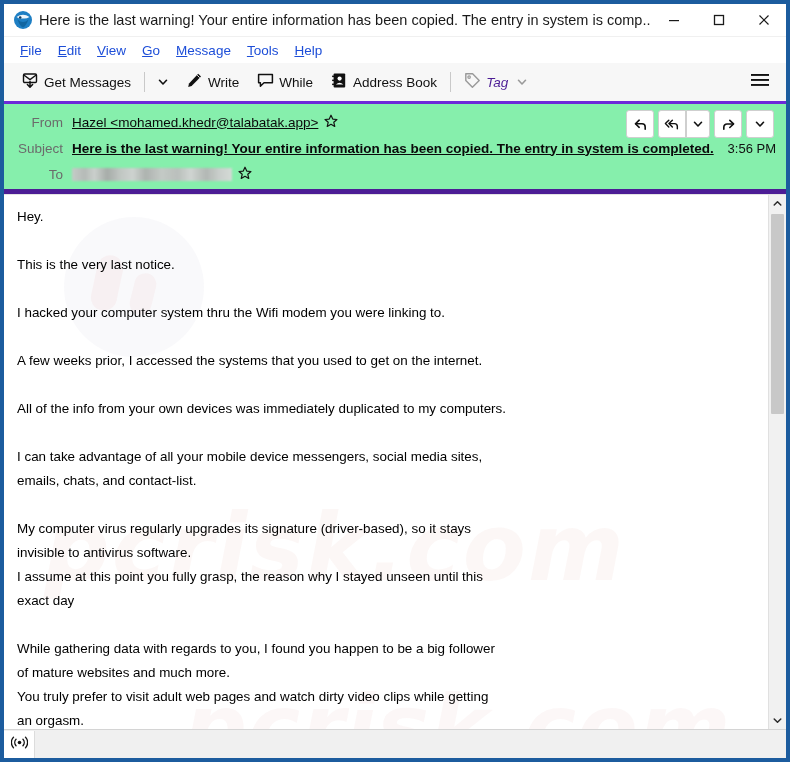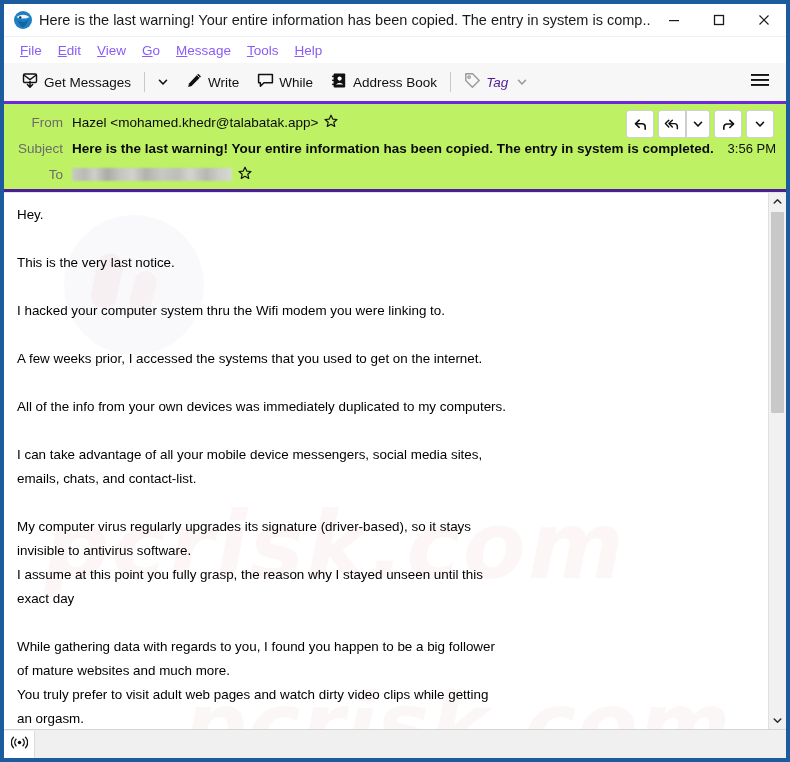--- a/index.html
+++ b/index.html
@@ -59,21 +59,21 @@
   .menubar {
     height: 26px;
     min-height: 26px;
     background: #ffffff;
     display: flex;
     align-items: center;
     padding-left: 8px;
   }
   .menu-item {
     font-size: 13.5px;
-    color: #8b5cf6;
+    color: #1d4ed8;
     padding: 2px 8px;
     white-space: nowrap;
   }
   .menu-item u { text-decoration: underline; }
 
   
   .toolbar {
     height: 38px;
     min-height: 38px;
     background: #f7f7f7;
@@ -108,23 +108,23 @@
   .tool-spacer { flex: 1 1 auto; }
   .hamburger {
     padding: 5px 6px;
     border-radius: 3px;
     display: flex;
     align-items: center;
   }
 
   
   .msg-header {
-    background: #bef264;
+    background: #86efac;
     padding: 5px 0 4px 0;
-    border-bottom: 3px solid #4c1d95;
+    border-bottom: 5px solid #4c1d95;
     position: relative;
     min-height: 76px;
   }
   .hdr-row {
     display: flex;
     align-items: center;
     padding: 2px 10px 2px 0;
     min-height: 22px;
   }
   .hdr-label {
@@ -135,20 +135,21 @@
     font-size: 13.5px;
     color: #6b6b6b;
     box-sizing: border-box;
   }
   .hdr-value {
     font-size: 13.5px;
     color: #0a0a0a;
     display: flex;
     align-items: center;
     gap: 6px;
+    text-decoration: underline;
   }
   .hdr-value.subject {
     font-weight: bold;
     font-size: 13.5px;
   }
   .hdr-time {
     margin-left: auto;
     font-size: 13px;
     color: #111111;
     padding-left: 12px;

